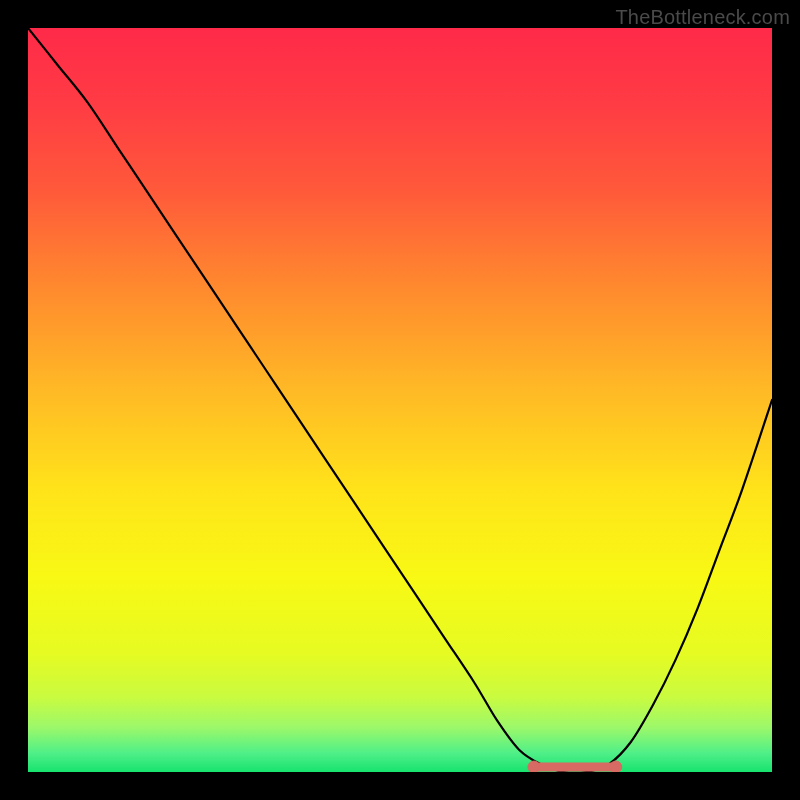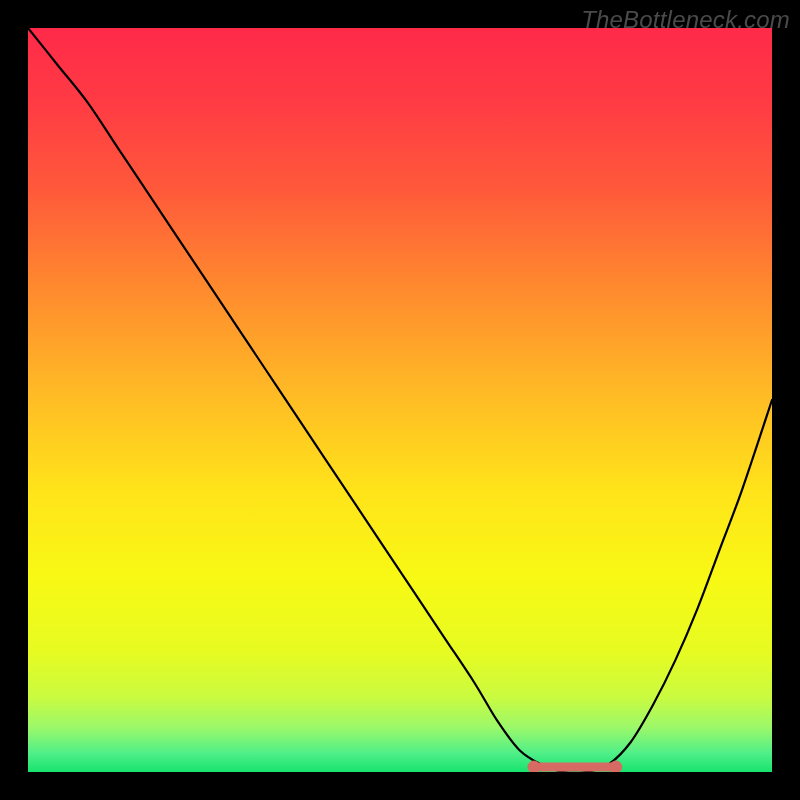--- a/index.html
+++ b/index.html
@@ -15,25 +15,24 @@
     position: relative;
     width: 800px;
     height: 800px;
     background: #000;
   }
   .watermark {
     position: absolute;
     top: 6px;
     right: 10px;
     color: #4a4a4a;
-    font-size: 24px;
+    font-size: 20px;
     font-weight: 500;
     letter-spacing: 0.2px;
     z-index: 50;
-    font-style: italic;
   }
   .plot {
     position: absolute;
     box-sizing: border-box;
   }
   .gradient {
     position: absolute;
     left: 0;
     top: 0;
     right: 0;

